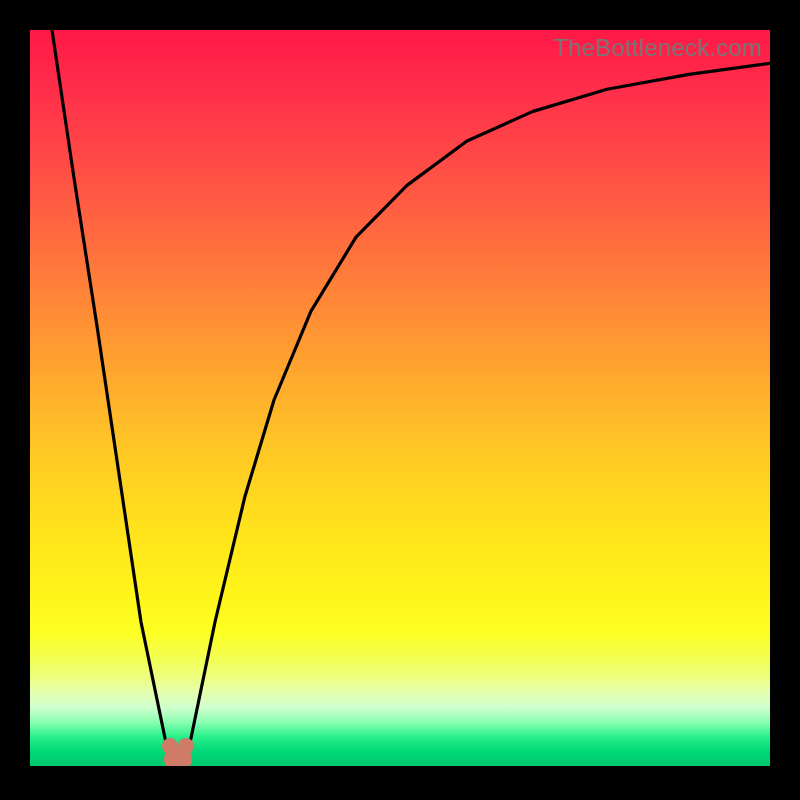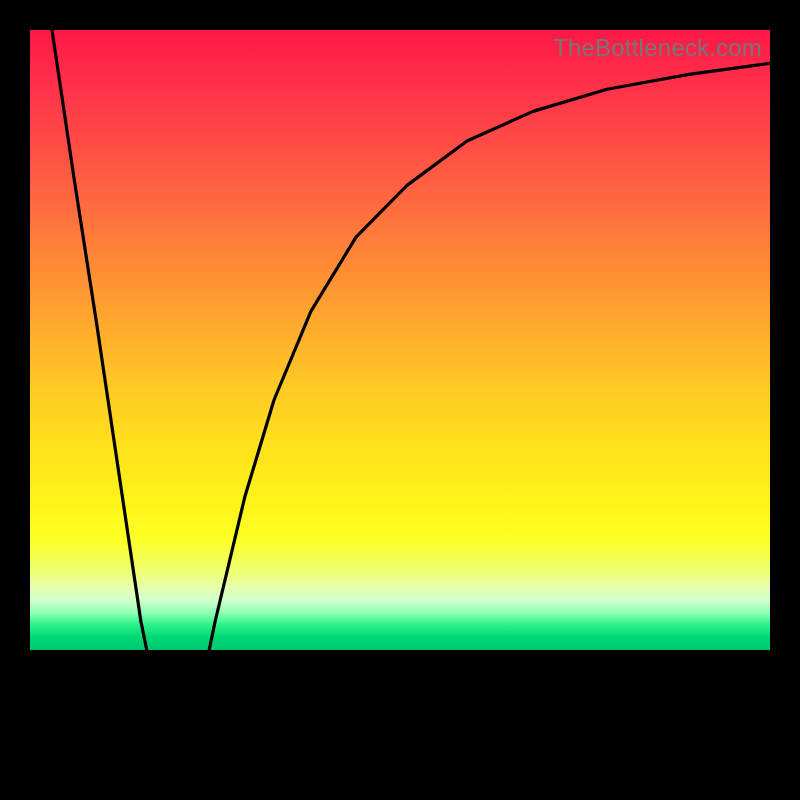--- a/index.html
+++ b/index.html
@@ -14,21 +14,21 @@
     width: 800px;
     height: 800px;
     background: #000;
     position: relative;
   }
   .plot {
     position: absolute;
     left: 30px;
     top: 30px;
     width: 740px;
-    height: 620px;
+    height: 736px;
     overflow: hidden;
   }
   .watermark {
     position: absolute;
     top: 4px;
     right: 8px;
     color: #777;
     font-size: 24px;
     font-weight: 500;
     letter-spacing: 0.2px;

